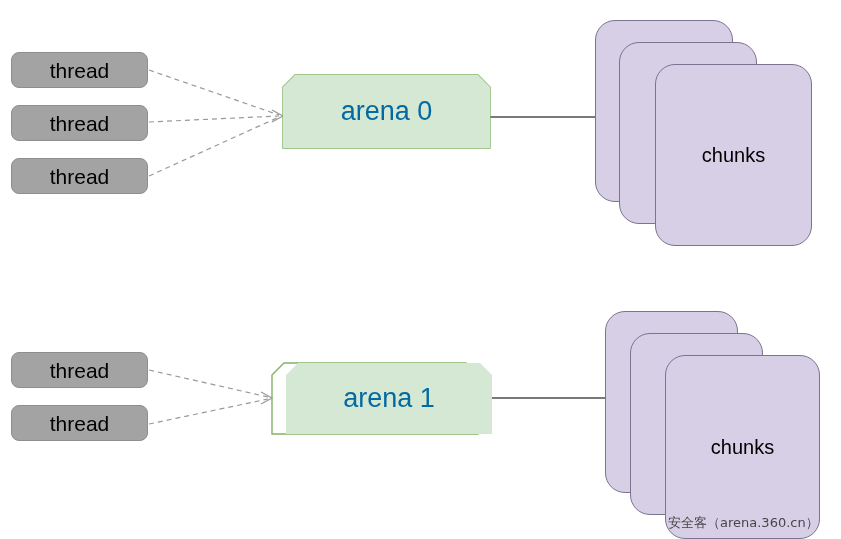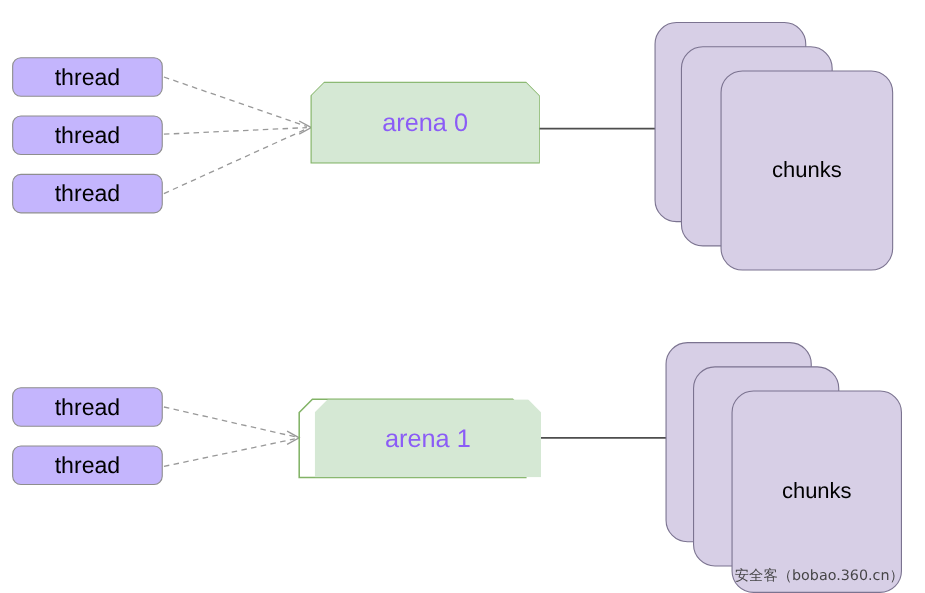--- a/index.html
+++ b/index.html
@@ -26,21 +26,21 @@
     display: flex;
     align-items: center;
     justify-content: center;
     color: #000000;
   }
 
   
   .thread-box {
     width: 137px;
     height: 36px;
-    background: #c4b5fd;
+    background: #a3a3a3;
     border: 1px solid #8e8e8e;
     border-radius: 8px;
     font-size: 21px;
     line-height: 1;
   }
 
   
   .arena-box {
     width: 207px;
     height: 73px;
@@ -52,22 +52,22 @@
   }
   .arena-wrap {
     position: absolute;
   }
   .arena-label {
     position: absolute;
     inset: 0;
     display: flex;
     align-items: center;
     justify-content: center;
-    font-size: 23px;
-    color: #8b5cf6;
+    font-size: 27px;
+    color: #0369a1;
   }
 
   
   .chunk-stack {
     position: absolute;
   }
   .chunk-card {
     position: absolute;
     background: #d7cfe6;
     border: 1px solid #7b7390;
@@ -155,13 +155,13 @@
   <div class="arena-label">arena 1</div>
 </div>
 
 <div class="chunk-stack" style="left:605px; top:311px; width:215px; height:228px;">
   <div class="chunk-card" style="left:0px;  top:0px;  width:133px; height:182px;"></div>
   <div class="chunk-card" style="left:25px; top:22px; width:133px; height:182px;"></div>
   <div class="chunk-card" style="left:60px; top:44px; width:155px; height:184px;"></div>
   <div class="chunk-label" style="left:60px; top:44px; width:155px; height:184px;">chunks</div>
 </div>
 
-<div class="watermark" style="left:668px; top:514px;">安全客（bobao.360.cn）</div>
+<div class="watermark" style="left:668px; top:514px;">安全客（arena.360.cn）</div>
 
 </body></html>

